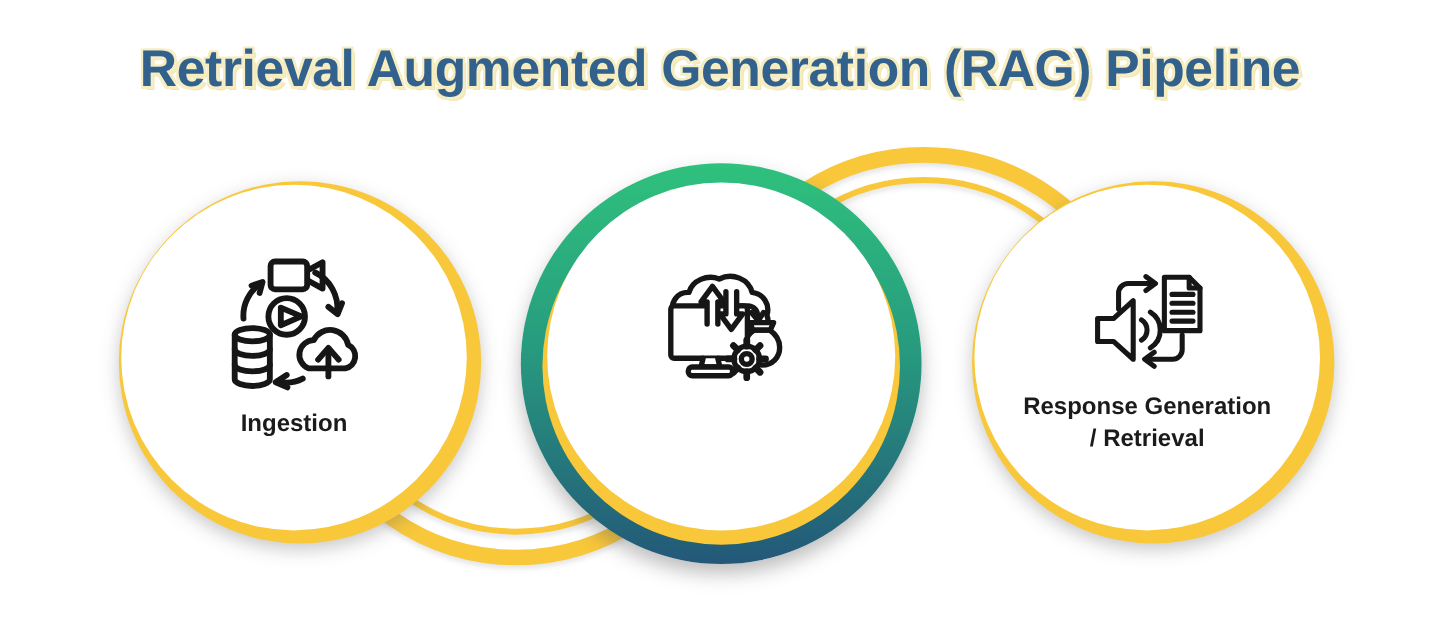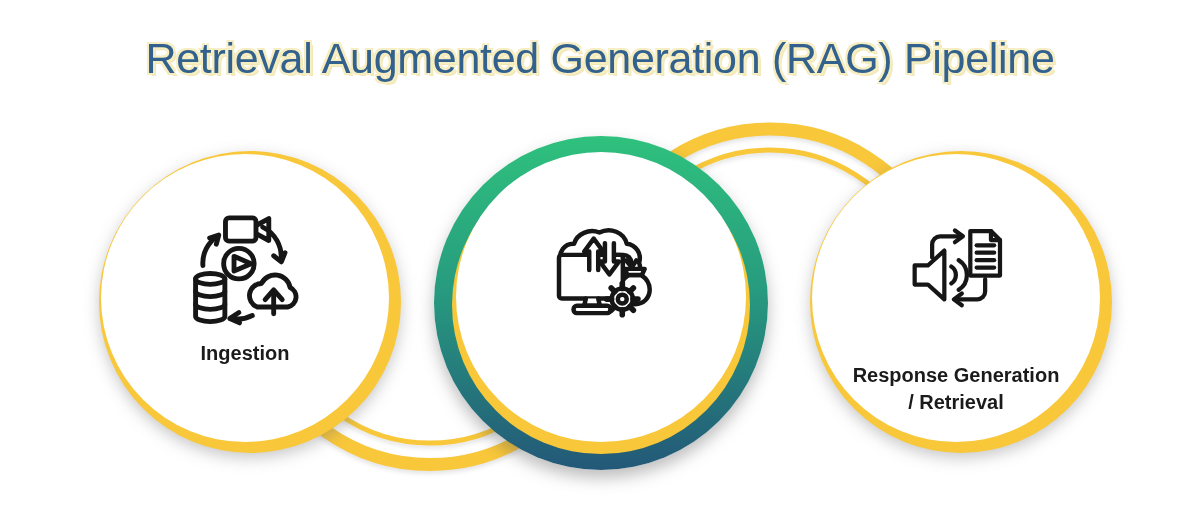--- a/index.html
+++ b/index.html
@@ -9,21 +9,21 @@
     position:relative;
     overflow:hidden;
     font-family:"Liberation Sans", sans-serif;
   }
   .canvas{position:absolute;inset:0;}
 
   
   .title{
     position:absolute;top:34px;left:0;width:100%;
     margin:0;text-align:center;
-    font-size:43px;font-weight:400;letter-spacing:-0.3px;
+    font-size:43px;font-weight:700;letter-spacing:-0.3px;
     color:#32618E;
     text-shadow:-2px -2px 0 #F6EDC1, 2px -2px 0 #F6EDC1,
                 -2px  2px 0 #F6EDC1, 2px  2px 0 #F6EDC1,
                  3px  3px 0 #F1E7B6;
   }
 
   
   .decor{position:absolute;left:0;top:0;width:1200px;height:520px;
          filter:drop-shadow(0 3px 2px rgba(0,0,0,0.10));}
   .arc-thick{fill:none;stroke:#F8C73A;stroke-width:13;}
@@ -48,21 +48,21 @@
 
   .icon{position:absolute;left:50%;transform:translateX(-50%);}
   .s1 .icon{top:56px;width:128px;height:122px;}
   .s2 .icon{top:62px;width:122px;height:112px;}
   .s3 .icon{top:68px;width:118px;height:106px;}
 
   .label{position:absolute;left:0;width:100%;text-align:center;
          font-weight:700;color:#1B1B1B;}
   .s1 .label{top:188px;font-size:20px;}
   .s2 .label{top:190px;font-size:21px;}
-  .s3 .label{top:172px;font-size:20px;line-height:27px;margin-top:36px;}
+  .s3 .label{top:172px;font-size:20px;line-height:27px;}
 </style>
 </head>
 <body>
 
 <div class="canvas">
 
   <h1 class="title">Retrieval Augmented Generation (RAG) Pipeline</h1>
 
   <svg class="decor" viewBox="0 0 1200 520" aria-hidden="true">
     <path class="arc-thick" d="M261 346.5 A180 180 0 0 0 599 346.5"></path>

